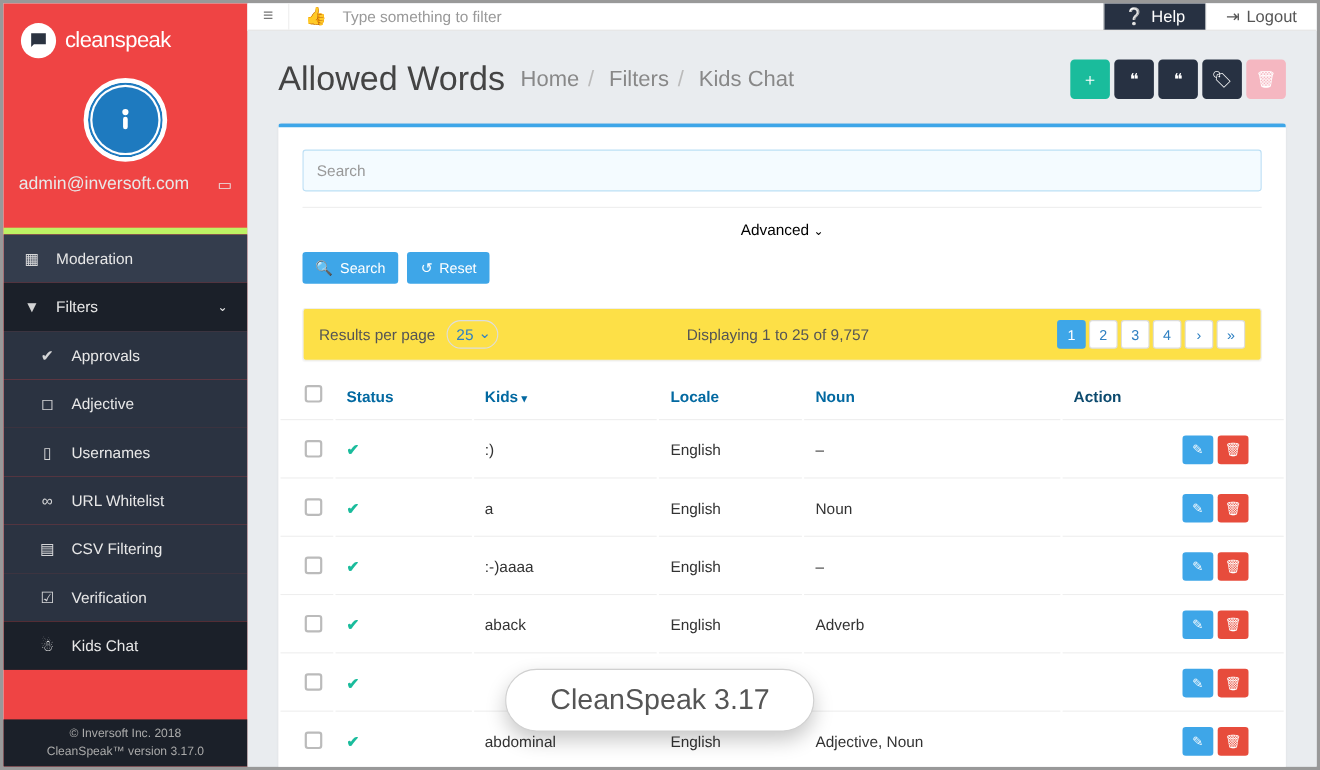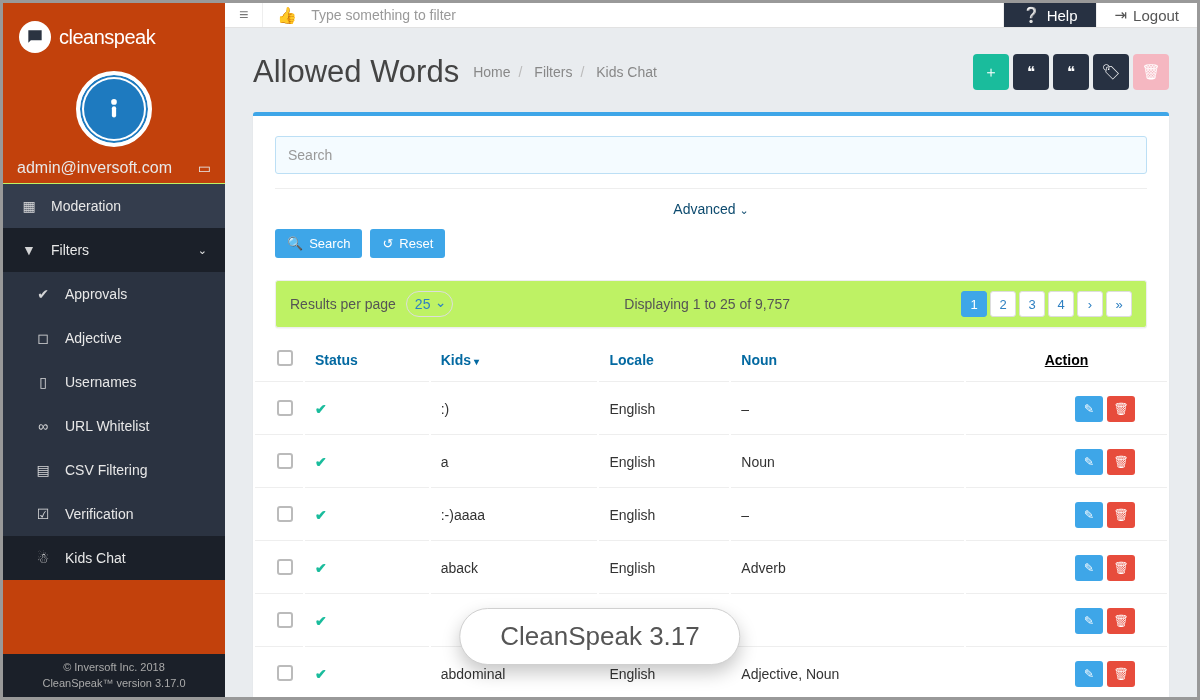--- a/index.html
+++ b/index.html
@@ -1,28 +1,28 @@
 <!DOCTYPE html>
 <html><head>
 <meta charset="utf-8">
 <style>
 * { box-sizing: border-box; margin: 0; padding: 0; }
 body { font-family: -apple-system, BlinkMacSystemFont, "Segoe UI", Helvetica, Arial, sans-serif; background: #e9ecef; color: #333; width: 1200px; height: 700px; overflow: hidden; position: relative; border: 3px solid #999; }
 .app { display: flex; height: 100%; }
 
 
-.sidebar { width: 222px; background: #c2410c; color: #e8e8e8; display: flex; flex-direction: column; flex-shrink: 0; }
+.sidebar { width: 222px; background: #ef4444; color: #e8e8e8; display: flex; flex-direction: column; flex-shrink: 0; }
 .logo { display: flex; align-items: center; gap: 8px; padding: 18px 16px 10px; }
 .logo-icon { width: 32px; height: 32px; background: #fff; border-radius: 50%; display: flex; align-items: center; justify-content: center; }
 .logo-icon svg { width: 20px; height: 20px; }
 .logo-text { font-size: 20px; font-weight: 500; color: #fff; letter-spacing: -0.5px; }
 .avatar-wrap { text-align: center; padding: 8px 0 4px; }
 .avatar { width: 76px; height: 76px; border-radius: 50%; background: #fff; border: 4px solid #fff; display: inline-flex; align-items: center; justify-content: center; box-shadow: 0 0 0 2px #1e7abf inset; }
 .avatar-inner { width: 60px; height: 60px; border-radius: 50%; background: #1e7abf; display: flex; align-items: center; justify-content: center; }
-.user-line { display: flex; align-items: center; justify-content: space-between; padding: 8px 14px 6px; border-bottom: 1px solid #bef264; }
+.user-line { display: flex; align-items: center; justify-content: space-between; padding: 8px 14px 30px; border-bottom: 6px solid #bef264; }
 .nav { flex: 1; overflow: hidden; }
 .nav-item { display: flex; align-items: center; gap: 14px; padding: 14px 18px; font-size: 14px; cursor: pointer; position: relative; }
 .nav-item.top { background: #343d4d; }
 .nav-item.sub { padding-left: 32px; background: #2b3341; }
 .nav-item.active { background: #1b2029; }
 .nav-item .chev { margin-left: auto; font-size: 11px; }
 .nav-icon { width: 16px; text-align: center; opacity: 0.9; }
 .footer { background: #1b2029; color: #aaa; font-size: 11px; text-align: center; padding: 6px 4px; line-height: 1.4; }
 
 
@@ -31,51 +31,51 @@
 .topbar .left { display: flex; align-items: center; padding: 0 14px; gap: 14px; flex: 1; }
 .hamburger { cursor: pointer; font-size: 16px; color: #777; }
 .filter-input { border: none; outline: none; font-size: 14px; flex: 1; color: #c2410c; }
 .filter-input::placeholder { color: #999; }
 .topbtn { display: flex; align-items: center; gap: 6px; padding: 0 18px; font-size: 15px; color: #555; border-left: 1px solid #eee; cursor: pointer; }
 .topbtn.help { background: #273142; color: #fff; }
 
 
 .page-head { padding: 26px 28px 12px; display: flex; align-items: center; }
 .page-title { font-size: 31px; font-weight: 400; color: #444; }
-.crumbs { color: #888; font-size: 14px; margin-left: 14px; }
+.crumbs { color: #888; font-size: 20px; margin-left: 14px; }
 .crumbs .sep { margin: 0 8px; color: #bbb; }
 .head-actions { margin-left: auto; display: flex; gap: 4px; }
 .hbtn { width: 36px; height: 36px; border-radius: 4px; display: flex; align-items: center; justify-content: center; color: #fff; cursor: pointer; font-size: 15px; }
 .hbtn.green { background: #1abc9c; }
 .hbtn.navy { background: #273142; }
 .hbtn.pink { background: #f5b7c1; }
 
 
 .panel { margin: 10px 28px 0; background: #fff; border-radius: 3px; box-shadow: 0 1px 2px rgba(0,0,0,0.06); border-top: 4px solid #3ea6e8; }
 .panel-inner { padding: 20px 22px 8px; }
 .search-input { width: 100%; padding: 10px 12px; border: 1px solid #bcdff5; background: #f4fbff; border-radius: 3px; outline: none; font-size: 14px; }
 .search-input::placeholder { color: #999; }
-.adv { text-align: center; padding: 12px 0 4px; color: #0c4a6e; font-size: 14px; cursor: pointer; border-top: 1px solid #eee; margin-top: 14px; }
+.adv { text-align: center; padding: 12px 0 4px; color: #000000; font-size: 14px; cursor: pointer; border-top: 1px solid #eee; margin-top: 14px; }
 .btn-row { display: flex; gap: 8px; padding: 8px 0 14px; }
 .btn { background: #3ea6e8; color: #fff; border: none; border-radius: 3px; padding: 7px 12px; font-size: 13px; cursor: pointer; display: flex; align-items: center; gap: 6px; }
 
 
-.results-bar { background: #bef264; border: 1px solid #eee; border-radius: 3px; margin: 0 22px 0; padding: 10px 14px; display: flex; align-items: center; font-size: 14px; color: #555; box-shadow: 0 1px 1px rgba(0,0,0,0.04); justify-content: space-between; }
+.results-bar { background: #fde047; border: 1px solid #eee; border-radius: 3px; margin: 0 22px 0; padding: 10px 14px; display: flex; align-items: center; font-size: 14px; color: #555; box-shadow: 0 1px 1px rgba(0,0,0,0.04); justify-content: space-between; }
 .rpp-sel { margin-left: 10px; color: #2f80c2; border: 1px solid #ddd; padding: 4px 22px 4px 8px; border-radius: 13px; position: relative; cursor: pointer; display: inline-block; }
 .rpp-sel::after { content: "⌄"; position: absolute; right: 6px; top: 2px; color: #2f80c2; }
 .displaying { flex: 1; text-align: center; }
 .pager { display: flex; gap: 3px; }
 .pgbtn { min-width: 26px; height: 26px; border: 1px solid #ddd; border-radius: 3px; background: #fff; color: #2f80c2; font-size: 13px; display: flex; align-items: center; justify-content: center; cursor: pointer; padding: 0 6px; }
 .pgbtn.active { background: #3ea6e8; color: #fff; border-color: #3ea6e8; }
 
 
 .tbl { width: 100%; margin-top: 8px; }
 .tbl th, .tbl td { text-align: left; padding: 12px 10px; font-size: 14px; border-bottom: 1px solid #eee; }
 .tbl th { color: #0369a1; font-weight: 600; }
-.tbl th.action { color: #000000; font-weight: 600; text-align: center; text-decoration: underline; }
+.tbl th.action { color: #0c4a6e; font-weight: 600; text-align: left; }
 .tbl th:first-child, .tbl td:first-child { padding-left: 22px; width: 40px; }
 .chk { width: 16px; height: 16px; border: 2px solid #bbb; border-radius: 3px; display: inline-block; cursor: pointer; }
 .status-ok { color: #1abc9c; font-weight: bold; }
 .row-actions { display: flex; gap: 4px; justify-content: flex-end; padding-right: 22px; }
 .rbtn { width: 28px; height: 26px; border-radius: 3px; display: flex; align-items: center; justify-content: center; color: #fff; cursor: pointer; font-size: 12px; }
 .rbtn.edit { background: #3ea6e8; }
 .rbtn.del { background: #e74c3c; }
 .sort-caret { font-size: 10px; margin-left: 3px; }
 
 

